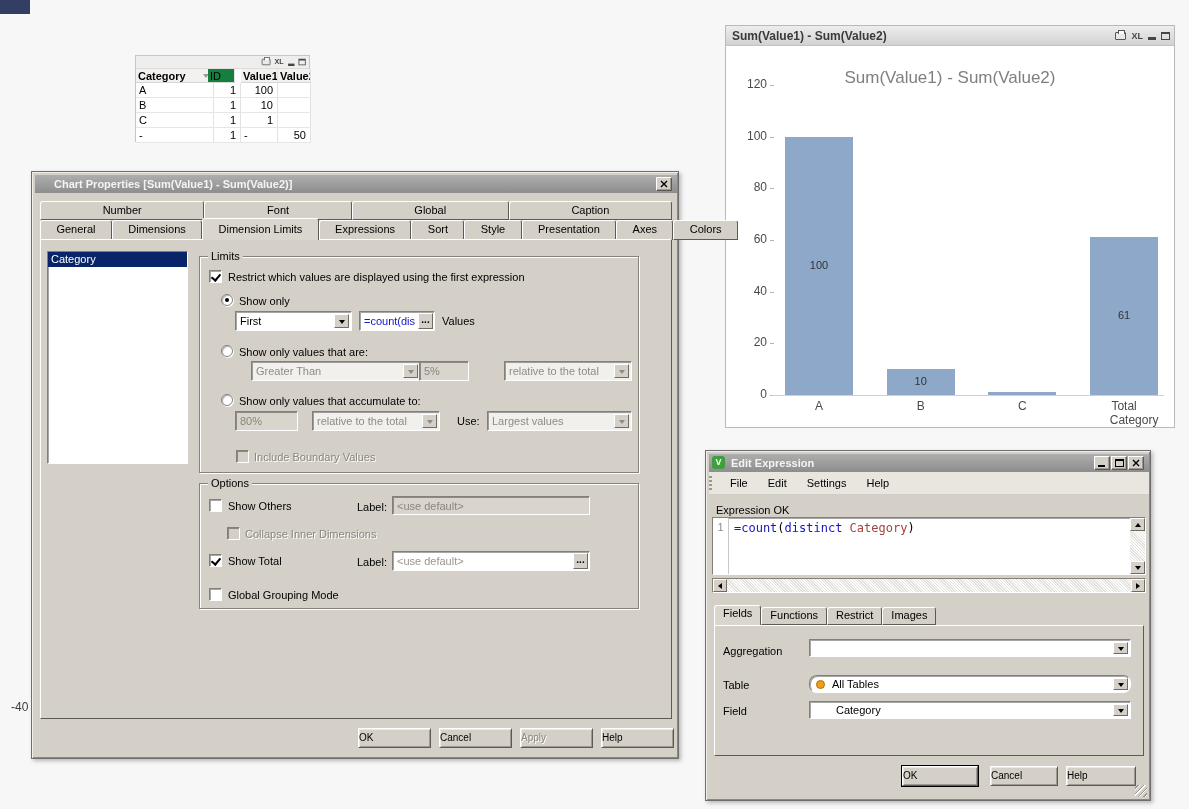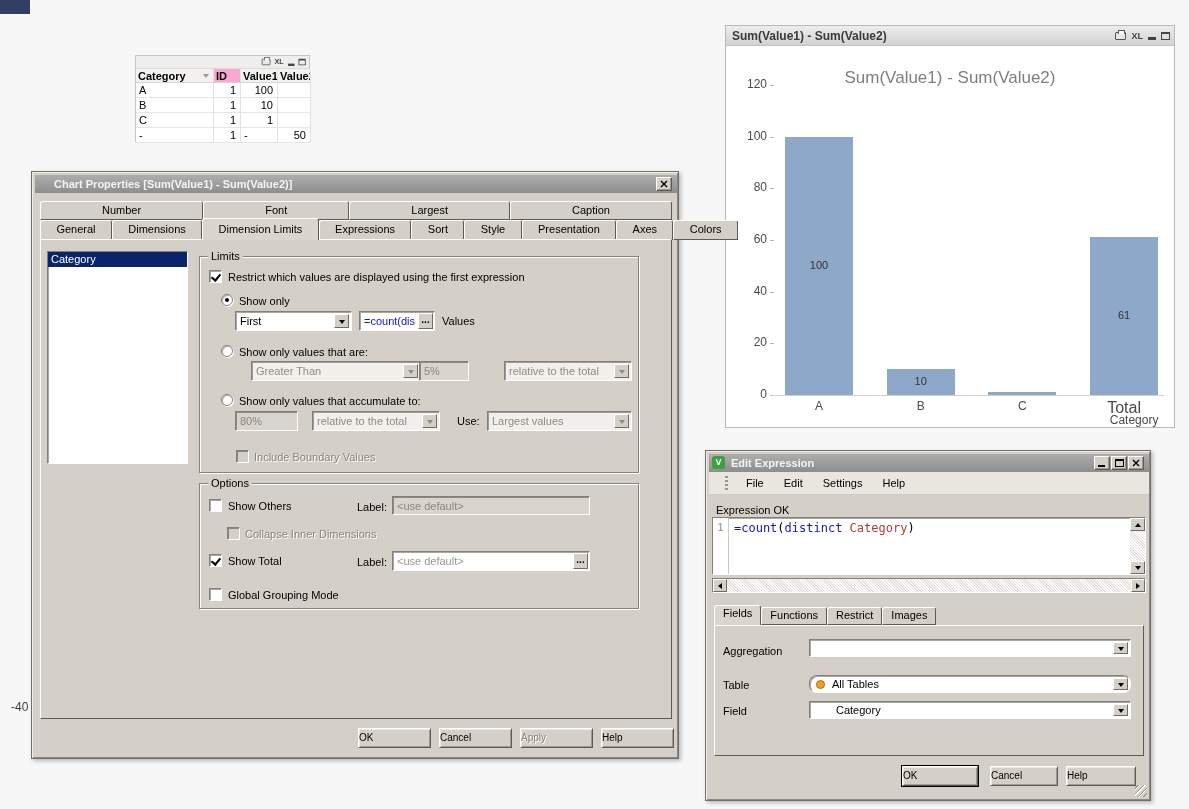--- a/index.html
+++ b/index.html
@@ -97,21 +97,21 @@
   <div class="objcap" style="height:13px;font-size:10px;background:#efeeec;border-bottom:1px solid #dcdcdc;">
     <span class="capicons" style="transform:scale(.8);transform-origin:right center;">
       <span class="ic-print"></span>
       <span class="ic-xl">XL</span>
       <span class="ic-min"></span>
       <span class="ic-max"></span>
     </span>
   </div>
   <div class="abs" id="tbl-grid" style="left:0;top:13px;right:0;bottom:0;">
       <div class="tcell" style="left: 0px; top: 0px; width: 78px; height: 14px; font-weight: bold; padding-left: 2px; background: rgb(242, 241, 240); border-bottom: 1px solid rgb(214, 214, 214);">Category<div style="position: absolute; right: 4px; top: 5px; width: 0px; height: 0px; border-width: 4px 3px 3px; border-style: solid; border-color: rgb(154, 154, 154) transparent transparent; border-image: initial;"></div></div>
-      <div class="tcell" style="left: 78px; top: 0px; width: 27px; height: 14px; font-weight: bold; padding-left: 2px; background: #f9a8d4; border-bottom: 1px solid rgb(214, 214, 214);">ID</div>
+      <div class="tcell" style="left: 72px; top: 0px; width: 27px; height: 14px; font-weight: normal; padding-left: 2px; background: #15803d; border-bottom: 1px solid rgb(214, 214, 214);">ID</div>
       <div class="tcell" style="left: 105px; top: 0px; width: 37px; height: 14px; font-weight: bold; padding-left: 2px; background: rgb(242, 241, 240); border-bottom: 1px solid rgb(214, 214, 214);">Value1</div>
       <div class="tcell" style="left: 142px; top: 0px; width: 33px; height: 14px; font-weight: bold; padding-left: 2px; background: rgb(242, 241, 240); border-bottom: 1px solid rgb(214, 214, 214);">Value2</div>
       <div class="tcell" style="left: 0px; top: 14px; width: 78px; height: 15px; line-height: 15px; text-align: left; padding-right: 0px; padding-left: 3px; border-bottom: 1px solid rgb(230, 230, 230); background: rgb(255, 255, 255);">A</div>
       <div class="tcell" style="left: 78px; top: 14px; width: 27px; height: 15px; line-height: 15px; text-align: right; padding-right: 4px; padding-left: 0px; border-bottom: 1px solid rgb(230, 230, 230); background: rgb(255, 255, 255);">1</div>
       <div class="tcell" style="left: 105px; top: 14px; width: 37px; height: 15px; line-height: 15px; text-align: right; padding-right: 4px; padding-left: 0px; border-bottom: 1px solid rgb(230, 230, 230); background: rgb(255, 255, 255);">100</div>
       <div class="tcell" style="left: 142px; top: 14px; width: 33px; height: 15px; line-height: 15px; text-align: right; padding-right: 4px; padding-left: 0px; border-bottom: 1px solid rgb(230, 230, 230); background: rgb(255, 255, 255);"></div>
       <div class="tcell" style="left: 0px; top: 29px; width: 78px; height: 15px; line-height: 15px; text-align: left; padding-right: 0px; padding-left: 3px; border-bottom: 1px solid rgb(230, 230, 230); background: rgb(255, 255, 255);">B</div>
       <div class="tcell" style="left: 78px; top: 29px; width: 27px; height: 15px; line-height: 15px; text-align: right; padding-right: 4px; padding-left: 0px; border-bottom: 1px solid rgb(230, 230, 230); background: rgb(255, 255, 255);">1</div>
       <div class="tcell" style="left: 105px; top: 29px; width: 37px; height: 15px; line-height: 15px; text-align: right; padding-right: 4px; padding-left: 0px; border-bottom: 1px solid rgb(230, 230, 230); background: rgb(255, 255, 255);">10</div>
       <div class="tcell" style="left: 142px; top: 29px; width: 33px; height: 15px; line-height: 15px; text-align: right; padding-right: 4px; padding-left: 0px; border-bottom: 1px solid rgb(230, 230, 230); background: rgb(255, 255, 255);"></div>
@@ -156,37 +156,37 @@
       <div style="position: absolute; left: 59px; top: 90.6667px; width: 68px; height: 258.333px; background: rgb(141, 168, 201);"></div>
       <div style="position: absolute; left: 59px; top: 212.833px; width: 68px; text-align: center; font-size: 11px; color: rgb(51, 51, 51);">100</div>
       <div style="position: absolute; left: 48px; top: 353px; width: 90px; text-align: center; font-size: 12px; color: rgb(74, 74, 74);">A</div>
       <div style="position: absolute; left: 160.7px; top: 323.167px; width: 68px; height: 25.8333px; background: rgb(141, 168, 201);"></div>
       <div style="position: absolute; left: 160.7px; top: 329.083px; width: 68px; text-align: center; font-size: 11px; color: rgb(51, 51, 51);">10</div>
       <div style="position: absolute; left: 149.7px; top: 353px; width: 90px; text-align: center; font-size: 12px; color: rgb(74, 74, 74);">B</div>
       <div style="position: absolute; left: 262.4px; top: 346.417px; width: 68px; height: 2.58333px; background: rgb(141, 168, 201);"></div>
       <div style="position: absolute; left: 251.4px; top: 353px; width: 90px; text-align: center; font-size: 12px; color: rgb(74, 74, 74);">C</div>
       <div style="position: absolute; left: 364.1px; top: 191.417px; width: 68px; height: 157.583px; background: rgb(141, 168, 201);"></div>
       <div style="position: absolute; left: 364.1px; top: 263.208px; width: 68px; text-align: center; font-size: 11px; color: rgb(51, 51, 51);">61</div>
-      <div style="position: absolute; left: 353.1px; top: 353px; width: 90px; text-align: center; font-size: 16px; color: rgb(74, 74, 74);">Total</div>
+      <div style="position: absolute; left: 353.1px; top: 353px; width: 90px; text-align: center; font-size: 12px; color: rgb(74, 74, 74);">Total</div>
       <div style="position: absolute; left: 363.1px; top: 367px; width: 90px; text-align: center; font-size: 12px; color: rgb(74, 74, 74);">Category</div>
     </div>
 </div>
 
 <div class="abs dialog" style="left:31px;top:171px;width:648px;height:588px;">
   <div class="abs tbar" style="left:3px;top:3px;width:642px;height:18px;"><span>Chart Properties [Sum(Value1) - Sum(Value2)]</span></div>
   <div class="wbtn" style="right:6px;top:5px;display:flex;align-items:center;justify-content:center;">
     <svg width="8" height="8" viewBox="0 0 8 8">
         <path d="M1 1 L7 7 M7 1 L1 7" stroke="#000" stroke-width="1.4"></path>
       </svg>
   </div>
 
   <div class="tabrow" id="prop-tabs-top" style="left:8px;top:29px;width:632px;height:19px;">
       <div class="tab">Number</div>
       <div class="tab">Font</div>
-      <div class="tab">Largest</div>
+      <div class="tab">Global</div>
       <div class="tab">Caption</div>
     </div>
   <div class="tabrow" id="prop-tabs-bottom" style="left:8px;top:48px;width:698px;height:20px;">
       <div class="tab">General</div>
       <div class="tab">Dimensions</div>
       <div class="tab active">Dimension Limits</div>
       <div class="tab">Expressions</div>
       <div class="tab">Sort</div>
       <div class="tab">Style</div>
       <div class="tab">Presentation</div>
@@ -305,21 +305,21 @@
     </div>
   <div class="wbtn" style="right:23px;top:5px;">
       <div style="position:absolute;left:3px;top:2px;width:9px;height:8px;border:1px solid #000;border-top:2px solid #000;"></div>
     </div>
   <div class="wbtn" style="right:6px;top:5px;display:flex;align-items:center;justify-content:center;">
     <svg width="8" height="8" viewBox="0 0 8 8">
         <path d="M1 1 L7 7 M7 1 L1 7" stroke="#000" stroke-width="1.4"></path>
       </svg>
   </div>
 
-  <div class="abs" id="ee-menu" style="left:3px;top:21px;width:440px;height:23px;background:#e9e6e0;border-bottom:1px solid #cfccc4;display:flex;align-items:center;gap:4px;padding-left:16px;">
+  <div class="abs" id="ee-menu" style="left:3px;top:21px;width:440px;height:23px;background:#e9e6e0;border-bottom:1px solid #cfccc4;display:flex;align-items:center;gap:4px;padding-left:0;">
     <span style="width:3px;height:14px;background:repeating-linear-gradient(180deg,#9a968e 0 2px,transparent 2px 4px);margin-right:6px;"></span>
   <div style="font-size: 11px; padding: 3px 8px;">File</div>
       <div style="font-size: 11px; padding: 3px 8px;">Edit</div>
       <div style="font-size: 11px; padding: 3px 8px;">Settings</div>
       <div style="font-size: 11px; padding: 3px 8px;">Help</div>
     </div>
 
   <span class="lbl" style="left:10px;top:53px;">Expression OK</span>
 
   <div class="abs sunken" style="left:6px;top:66px;width:434px;height:58px;">

